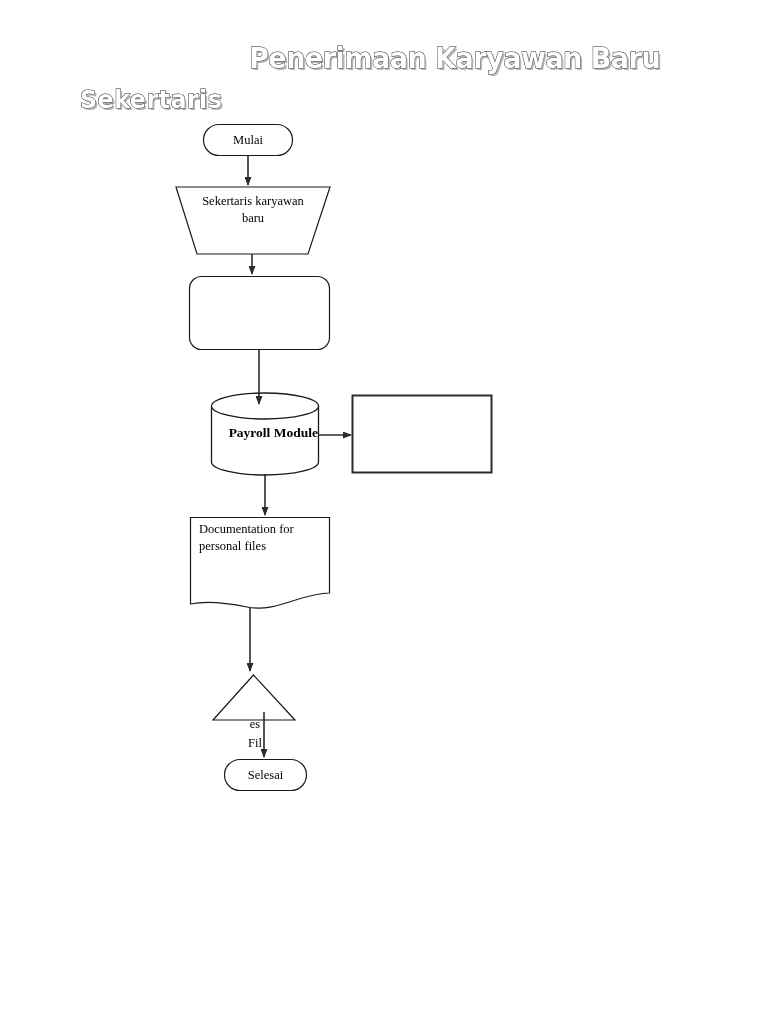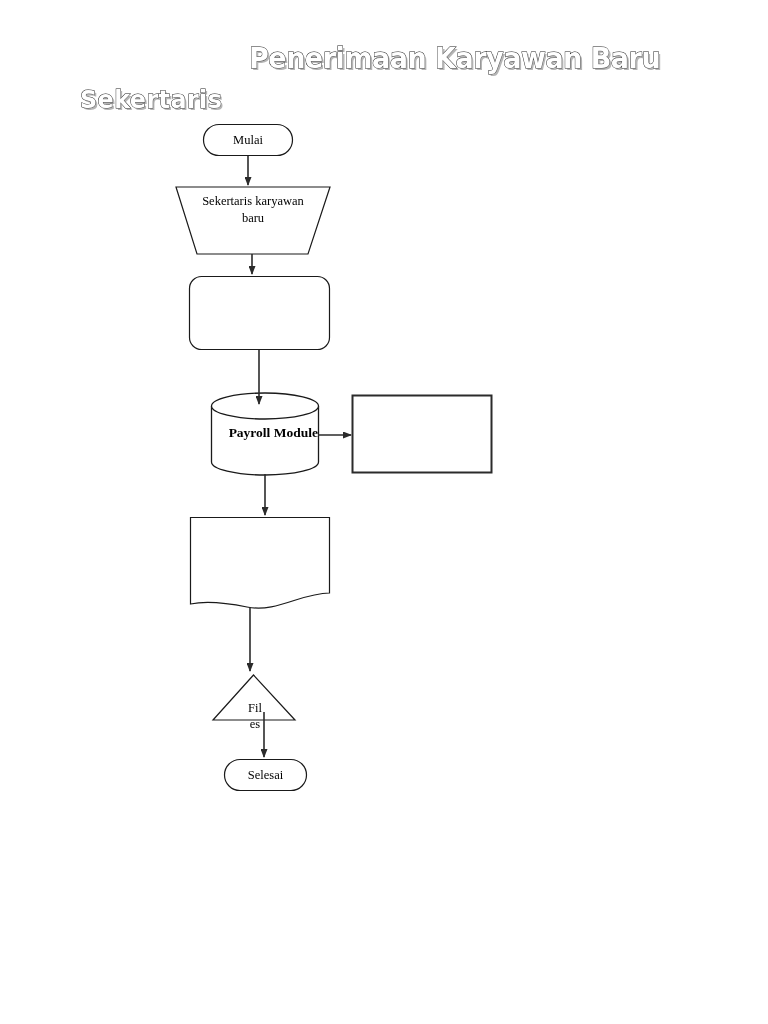--- a/index.html
+++ b/index.html
@@ -75,21 +75,21 @@
   .node-label.left {
     text-align: left;
   }
 
   #lbl-mulai    { left: 203px; top: 120px; width: 90px; }
   #lbl-perecruitan { left: 197px; top: 181px; width: 112px; }
   #lbl-input    { left: 192px; top: 272px; width: 135px; }
   #lbl-payroll  { left: 211px; top: 412px; width: 107px; text-align: right; }
   #lbl-create   { left: 353px; top: 390px; width: 139px; }
   #lbl-doc      { left: 199px; top: 509px; width: 125px; }
-  #lbl-files-1  { left: 214px; top: 688px; width: 82px; }
+  #lbl-files-1  { left: 214px; top: 723px; width: 82px; }
   #lbl-files-2  { left: 214px; top: 704px; width: 82px; }
   #lbl-selesai  { left: 224px; top: 755px; width: 83px; }
 </style>
 </head>
 <body>
 
 <div id="page">
 
   <div class="wordart" id="title-main">Penerimaan Karyawan Baru</div>
 
@@ -139,20 +139,21 @@
   </svg>
 
   <div class="node-label" id="lbl-mulai">Mulai</div>
 
   <div class="node-label" id="lbl-perecruitan">Sekertaris karyawan baru</div>
 
 
   <div class="node-label bold" id="lbl-payroll">Payroll Module</div>
 
 
+  <div class="node-label left" id="lbl-doc">Documentation for personal files</div>
 
   <div class="node-label" id="lbl-files-1">Fil</div>
 
   <div class="node-label" id="lbl-files-2">es</div>
 
   <div class="node-label" id="lbl-selesai">Selesai</div>
 
 </div>
 
 </body></html>

